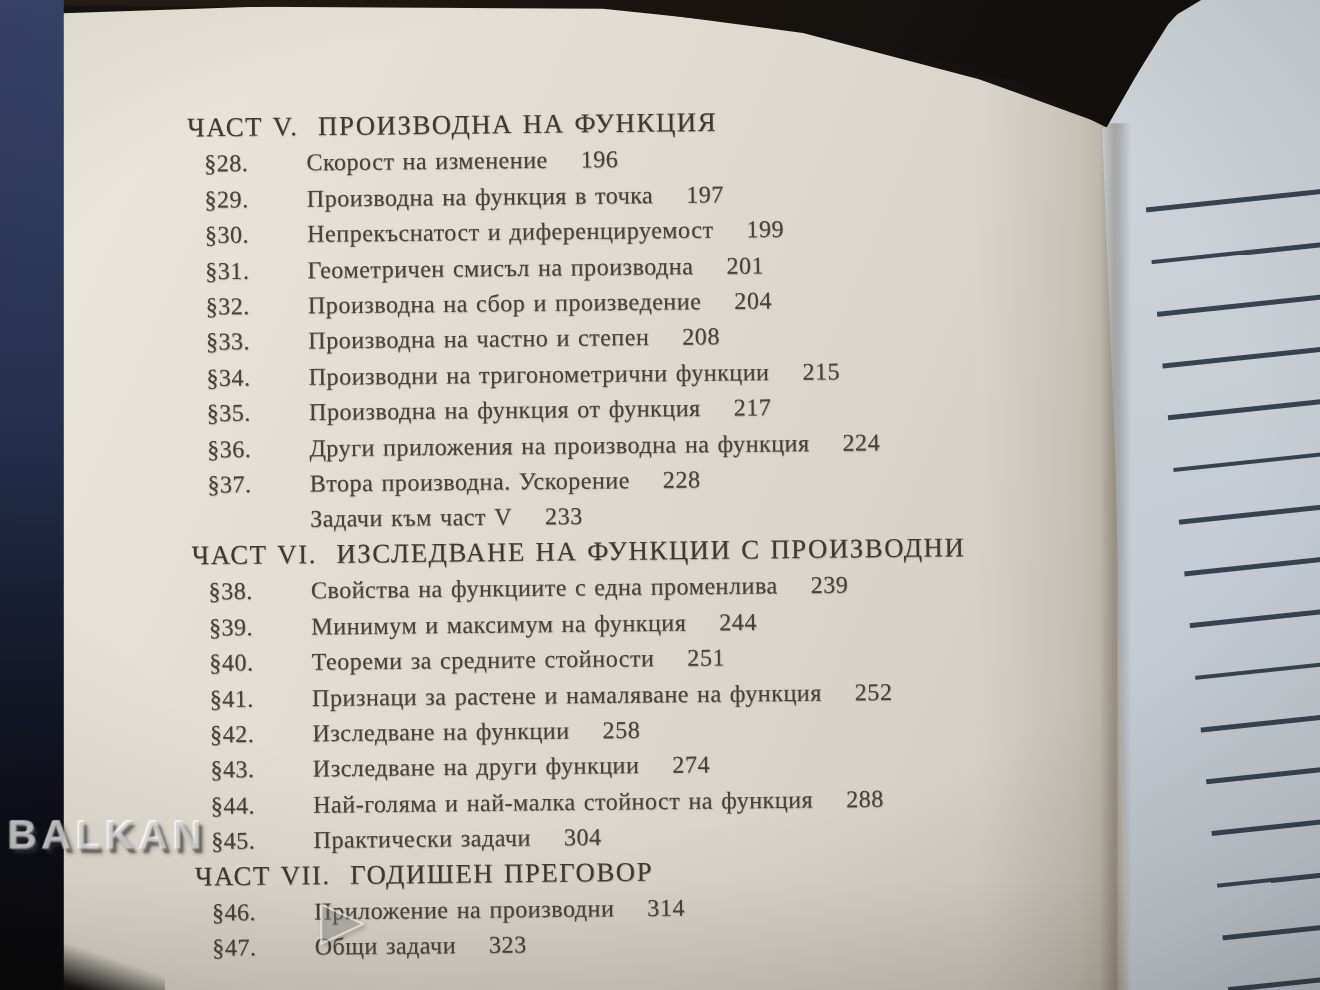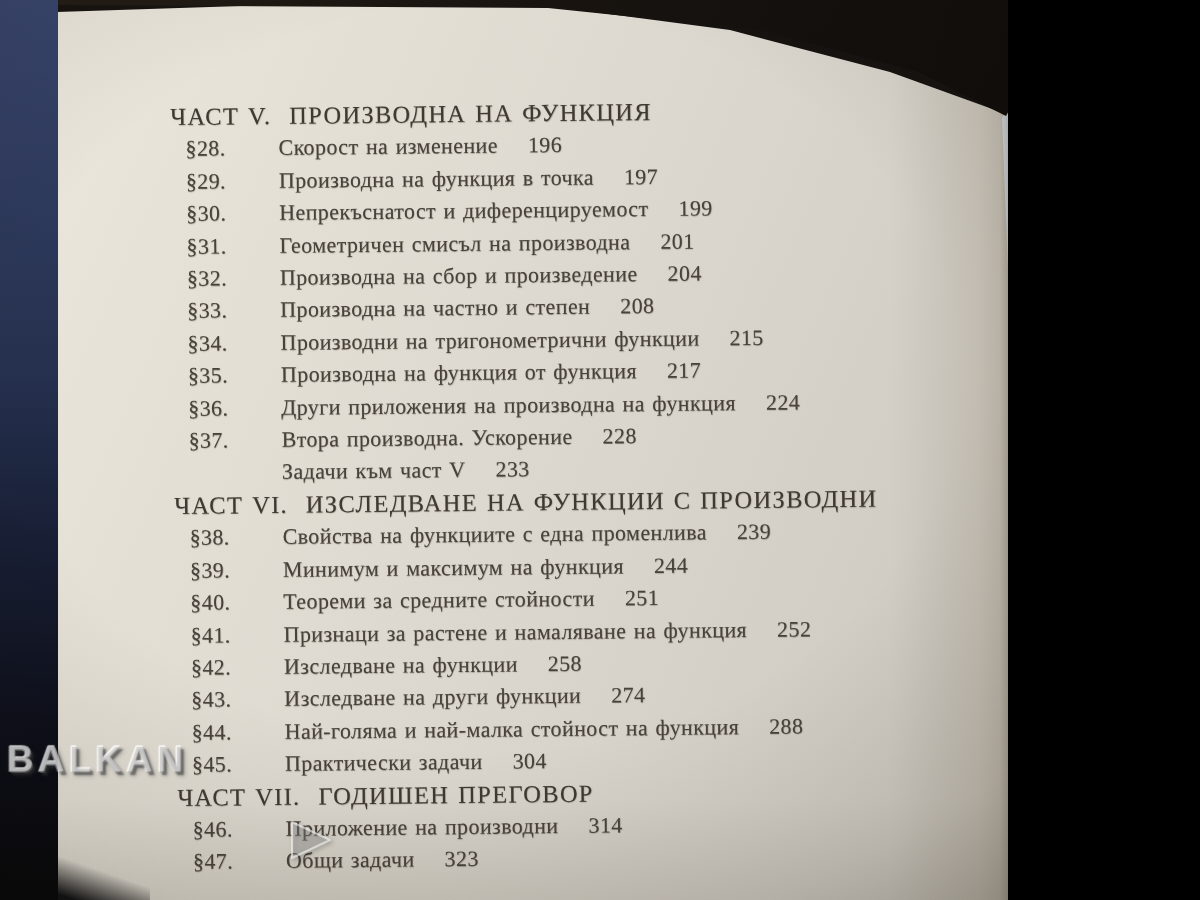--- a/index.html
+++ b/index.html
@@ -1,18 +1,18 @@
 <!DOCTYPE html>
 <html><head>
 <meta charset="utf-8">
 <style>
   html, body { margin: 0; padding: 0; background: #000; }
   .canvas {
     position: relative;
-    width: 1008px;
+    width: 1200px;
     height: 900px;
     overflow: hidden;
     background: #161210;
     font-family: "Liberation Serif", "DejaVu Serif", serif;
   }
   .canvas * { position: absolute; }
 
   
   .left-band {
     left: 0; top: 0; width: 58px; height: 900px;

